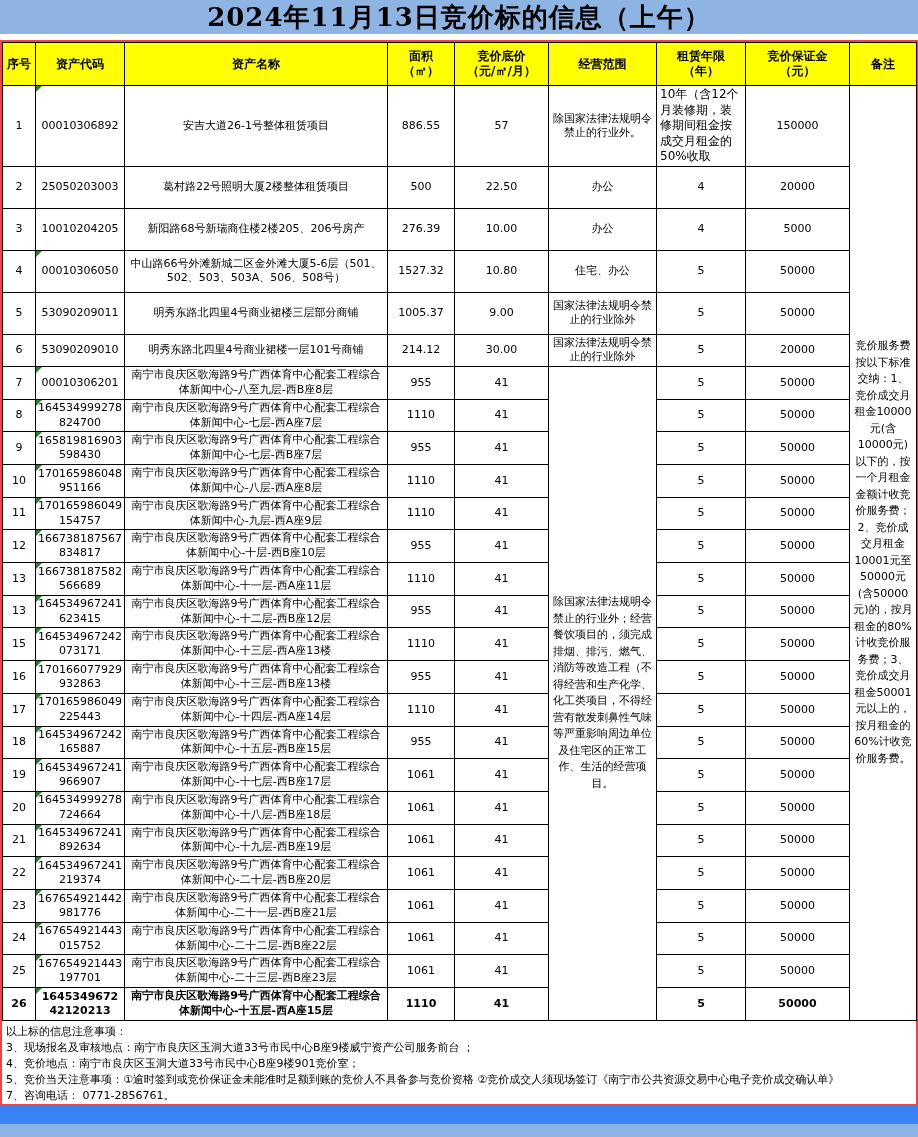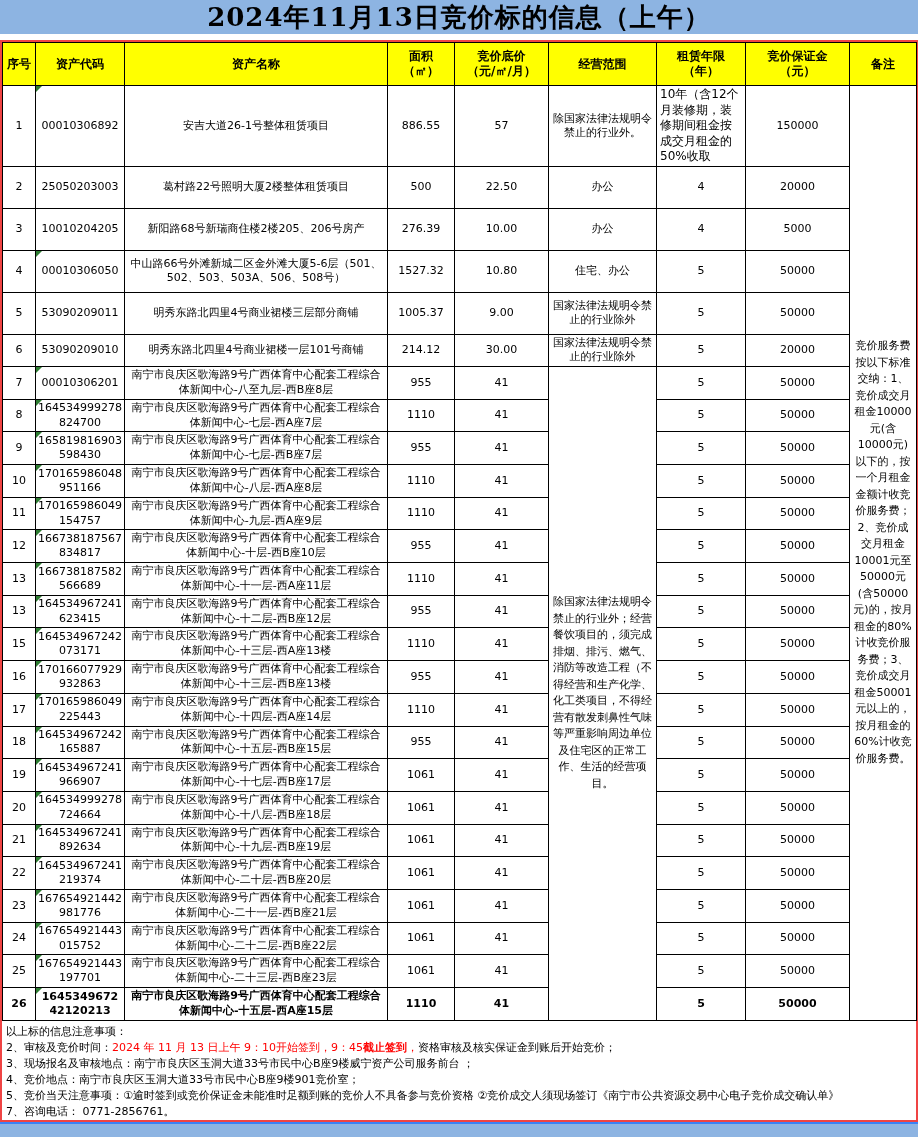--- a/index.html
+++ b/index.html
@@ -300,21 +300,20 @@
             <td class="c-area">1110</td>
             <td class="c-price">41</td>
             <td class="c-years">5</td>
             <td class="c-dep">50000</td>
           </tr>
         </tbody>
     </table>
     <div class="notes">
       <div>以上标的信息注意事项：</div>
       <div id="notes-lines">
-          <div><span>2、审核及竞价时间：</span><span class="red">2024 年 11 月 13 日上午 9：10开始签到，9：45</span><span class="red b">截止签到</span><span class="red">，</span><span>资格审核及核实保证金到账后开始竞价；</span></div>
           <div><span>3、现场报名及审核地点：南宁市良庆区玉洞大道33号市民中心B座9楼威宁资产公司服务前台 ；</span></div>
           <div><span>4、竞价地点：南宁市良庆区玉洞大道33号市民中心B座9楼901竞价室；</span></div>
           <div><span>5、竞价当天注意事项：①逾时签到或竞价保证金未能准时足额到账的竞价人不具备参与竞价资格 ②竞价成交人须现场签订《南宁市公共资源交易中心电子竞价成交确认单》</span></div>
           <div><span>7、咨询电话： 0771-2856761。</span></div>
         </div>
     </div>
   </div>
   <div class="bottom-bar"></div>
 </div>
 

